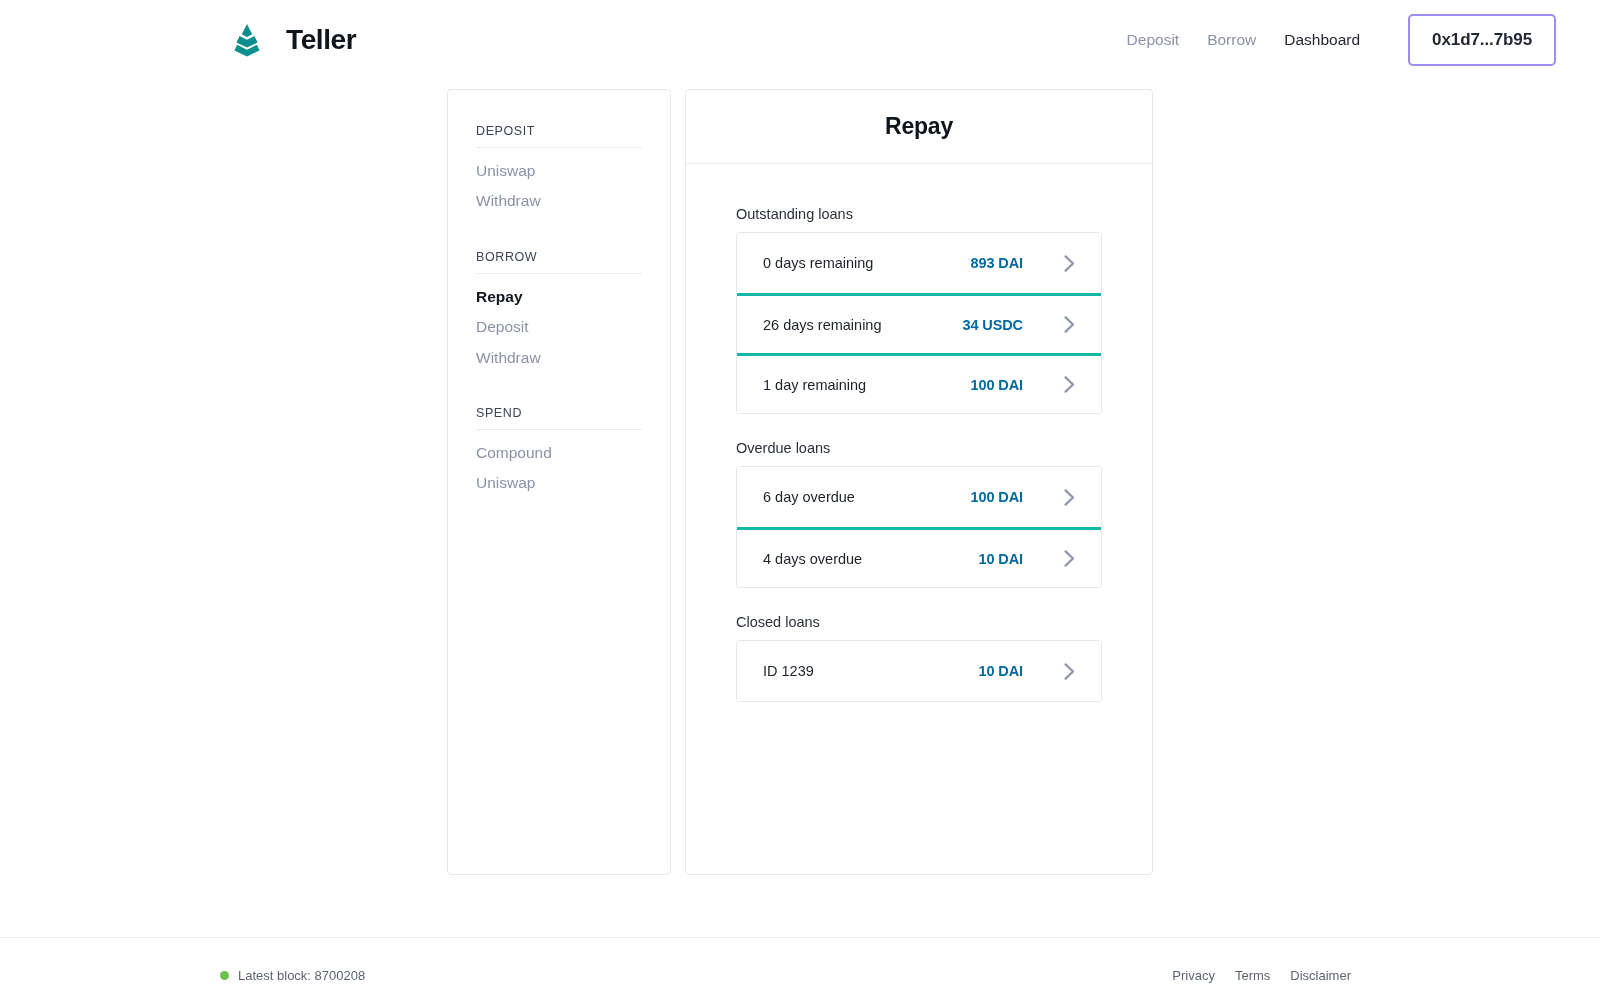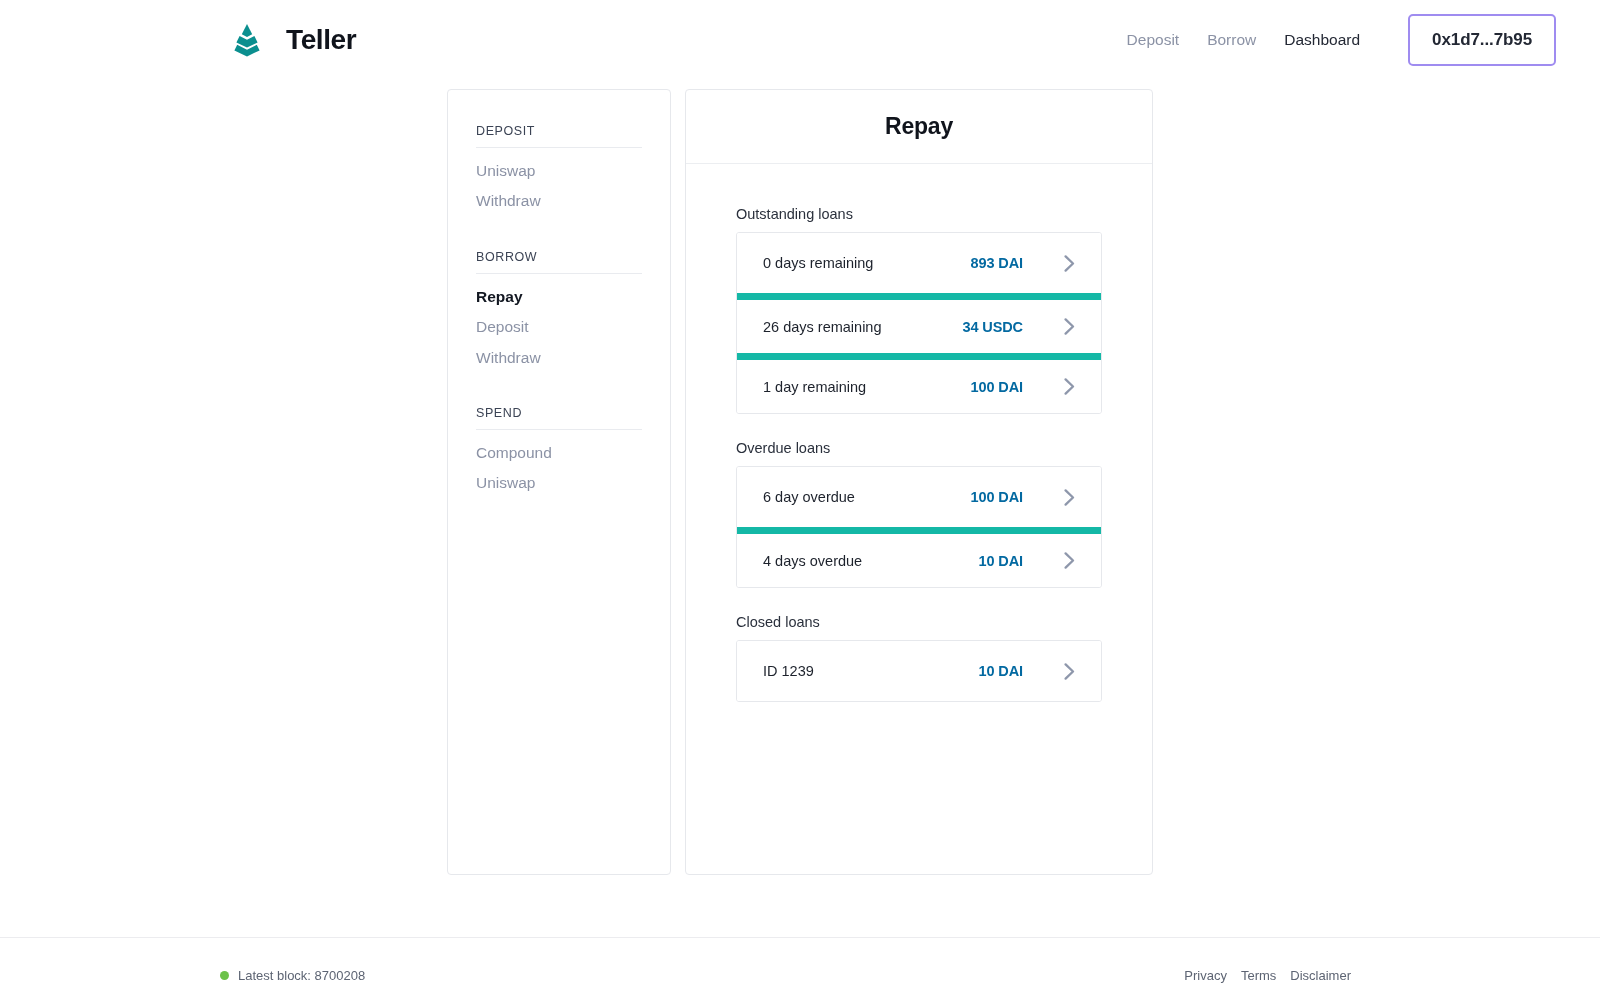--- a/index.html
+++ b/index.html
@@ -113,21 +113,21 @@
     overflow: hidden;
   }
   .loan-row {
     height: 60px;
     display: flex; align-items: center;
     padding: 0 26px 0 26px;
     cursor: pointer;
     background: #fff;
     gap: 16px;
   }
-  .loan-row + .loan-row { border-top: 7px solid #14b8a6; }
+  .loan-row + .loan-row { border-top: 3px solid #14b8a6; }
   .loan-label { font-size: 14.5px; color: #1d222c; }
   .loan-amount {
     margin-left: auto;
     font-size: 14.5px; font-weight: bold; color: #0369a1;
     letter-spacing: -.1px;
   }
   .chev { width: 22px; display:flex; justify-content:flex-end; margin-left: 14px; }
   .chev svg { display:block; }
 
   
@@ -135,21 +135,21 @@
     position: absolute;
     left: 0; right: 0; bottom: 0;
     height: 63px;
     border-top: 1px solid #ececef;
     display: flex; align-items: center;
     padding: 12px 44px 0 44px;
   }
   .footer-left { display: flex; align-items: center; gap: 9px; padding-left: 176px; }
   .dot { width: 9px; height: 9px; border-radius: 50%; background: #6cc24a; display:block; }
   .block-text { font-size: 13px; color: #5d6473; }
-  .footer-right { margin-left: auto; display: flex; gap: 4px; padding-right: 200px; }
+  .footer-right { margin-left: auto; display: flex; gap: 10px; padding-right: 200px; }
   .footer-link { font-size: 13px; color: #5d6473; padding: 0 5px; cursor: pointer; }
 </style>
 </head>
 <body>
 
 <div id="page">
 
 
   <div class="header">
     <div class="brand">

